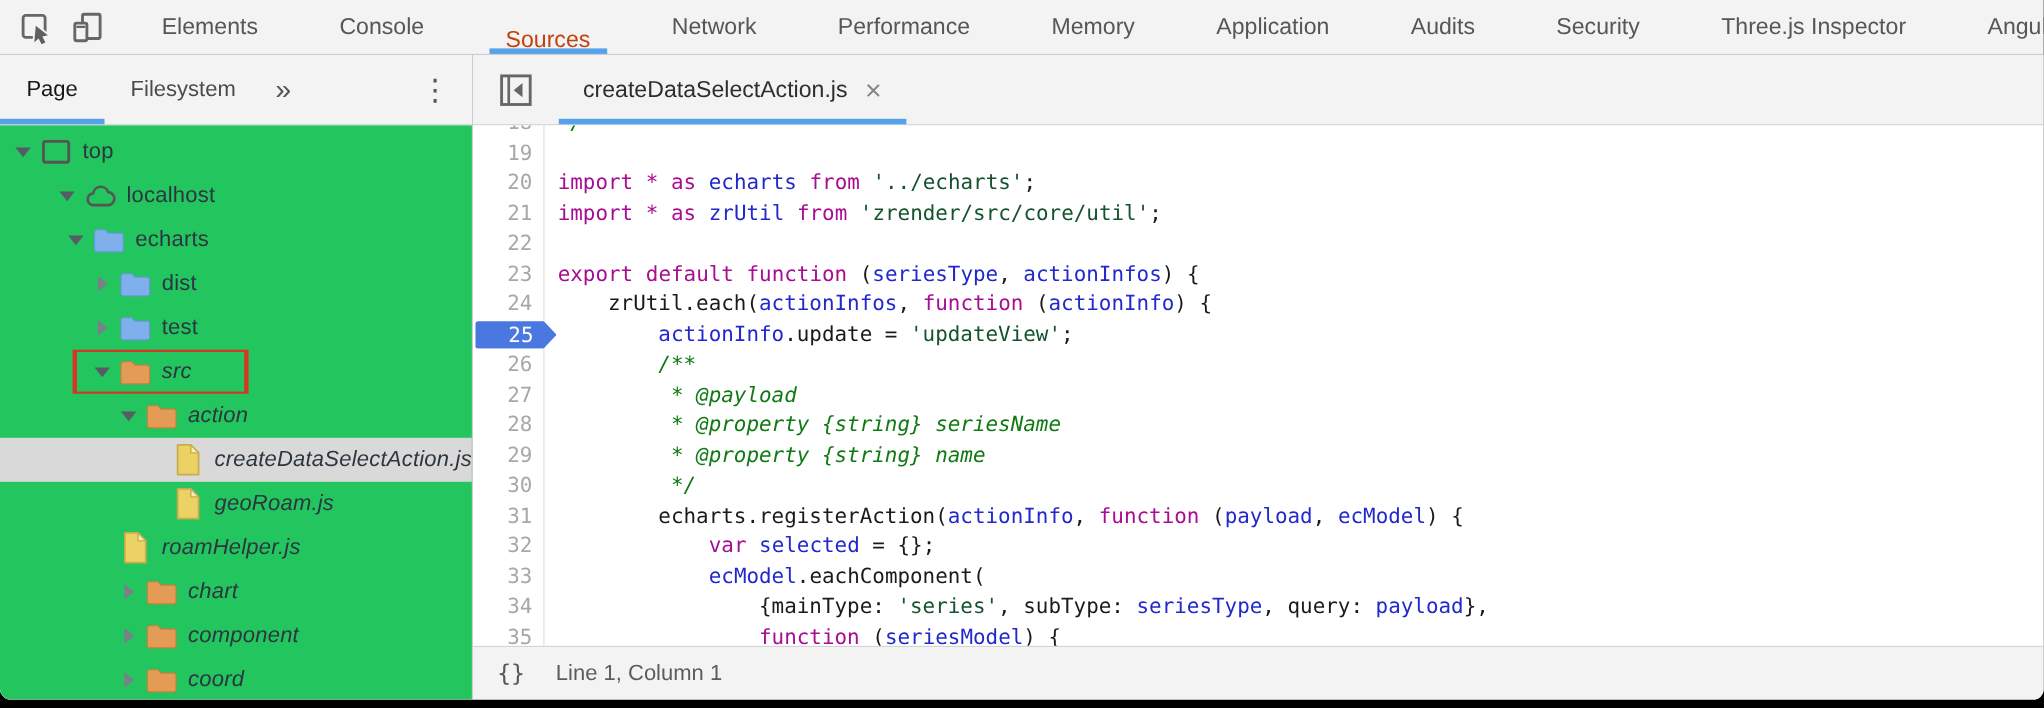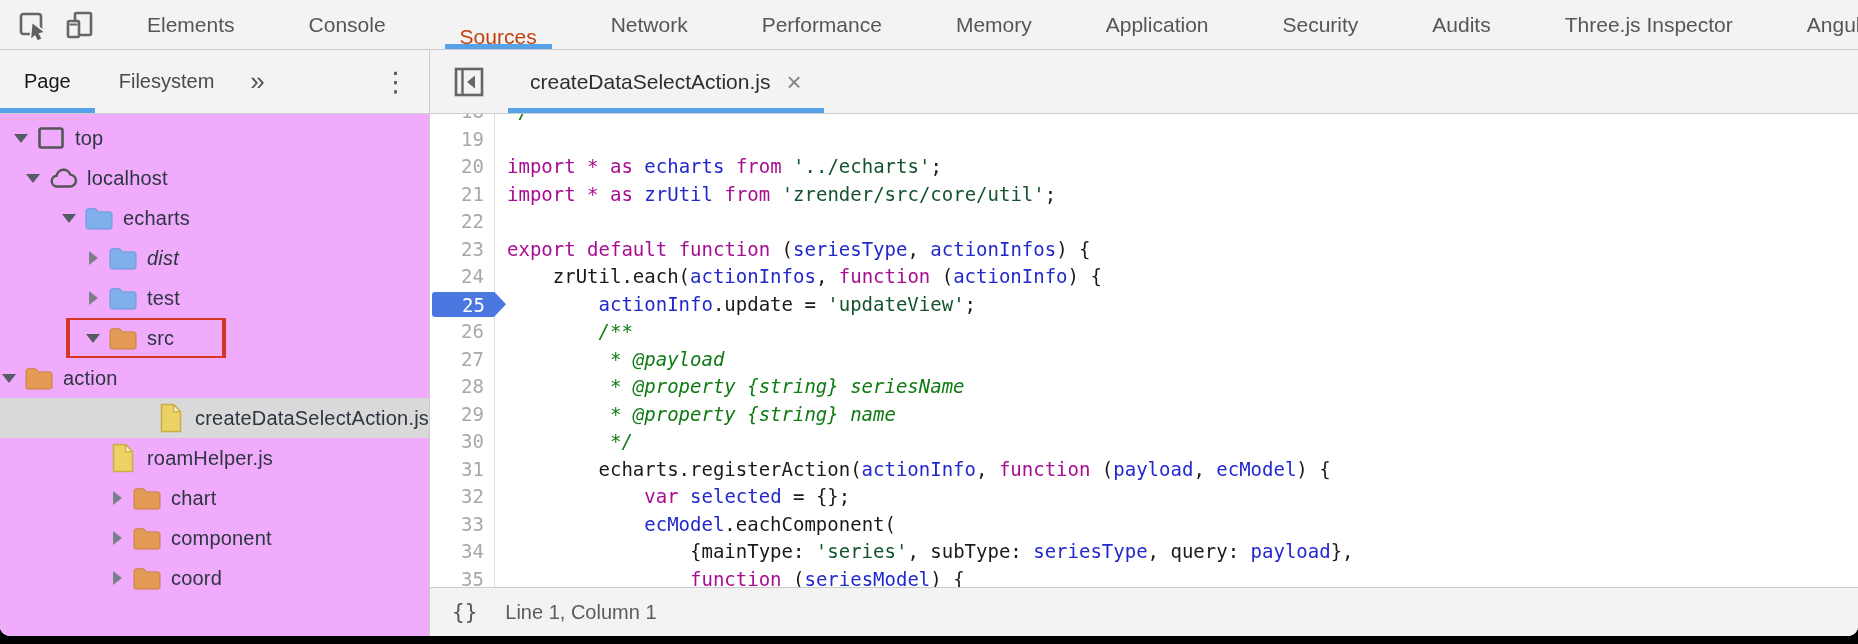--- a/index.html
+++ b/index.html
@@ -32,33 +32,33 @@
                display:flex; align-items:stretch; }
   .sb-tab { display:flex; align-items:center; padding:0 24px; font-size:20px; color:#4a4a4a;
             position:relative; cursor:pointer; }
   .sb-tab.active { color:#161616; }
   .sb-tab.active::after { content:""; position:absolute; left:0; right:0; bottom:0;
             height:5px; background:#55a1ea; }
   .sb-chevron { display:flex; align-items:center; font-size:26px; color:#555; padding:0 12px; cursor:pointer; }
   .sb-menu { margin-left:auto; display:flex; align-items:center; padding:0 20px; font-size:27px;
              color:#555; cursor:pointer; letter-spacing:0; }
 
-  .tree { flex:1; overflow:hidden; padding-top:4px; background:#f0abfc; }
+  .tree { flex:1; overflow:hidden; padding-top:4px; background:#22c55e; }
   .tree-row { height:40px; display:flex; align-items:center; font-size:20px; color:#2c3540;
               white-space:nowrap; overflow:hidden; position:relative; cursor:pointer; letter-spacing:.2px; }
   .tree-row.selected { background:#d9d9d9; }
   .tw-arrow { flex:0 0 18px; width:18px; display:flex; justify-content:center; }
   .arr-down { width:0; height:0; border-left:7px solid transparent; border-right:7px solid transparent;
               border-top:9px solid #565c63; }
   .arr-right { width:0; height:0; border-top:7px solid transparent; border-bottom:7px solid transparent;
                border-left:9px solid #7a8087; }
   .tw-icon { flex:0 0 30px; width:30px; height:30px; margin:0 9px 0 6px;
              display:flex; align-items:center; justify-content:center; }
   .tw-icon svg { display:block; }
-  .tw-label.italic { }
+  .tw-label.italic { font-style:italic; }
   .red-box { position:absolute; left:66px; top:-2px; width:160px; height:44px;
              border:4px solid #d53724; z-index:3; pointer-events:none; }
 
   
   .editor { flex:1; min-width:0; display:flex; flex-direction:column; background:#fff; }
   .tabbar { flex:0 0 64px; background:#f3f3f3; border-bottom:1px solid #ccc;
             display:flex; align-items:stretch; }
   .nav-toggle { width:78px; display:flex; align-items:center; justify-content:center; cursor:pointer; }
   .file-tab { display:flex; align-items:center; gap:16px; padding:0 22px; position:relative;
               font-size:21px; color:#2e2e2e; cursor:pointer; }
@@ -113,22 +113,22 @@
       </div>
       <div class="tb-sep"></div>
       <div class="tb-tabs">
           <div class="tb-tab">Elements</div>
           <div class="tb-tab">Console</div>
           <div class="tb-tab active">Sources</div>
           <div class="tb-tab">Network</div>
           <div class="tb-tab">Performance</div>
           <div class="tb-tab">Memory</div>
           <div class="tb-tab">Application</div>
+          <div class="tb-tab">Audits</div>
           <div class="tb-tab">Security</div>
-          <div class="tb-tab">Audits</div>
           <div class="tb-tab">Three.js Inspector</div>
           <div class="tb-tab">AngularJS</div>
         </div>
     </div>
 
     <div class="main">
 
       <div class="sidebar">
         <div class="sb-header">
           <div style="display:flex;align-items:stretch;">
@@ -143,21 +143,21 @@
               <span class="tw-arrow">
                 <span class="arr-down"></span>
               </span>
               <span class="tw-icon">
                 <svg width="28" height="26" viewBox="0 0 28 26">
                   <rect x="2.5" y="3.5" width="23" height="19" rx="2" fill="none" stroke="#555" stroke-width="2.6"></rect>
                 </svg>
               </span>
               <span class="tw-label">top</span>
             </div>
-            <div class="tree-row" style="padding-left: 24px;">
+            <div class="tree-row" style="padding-left: 52px;">
               <span class="tw-arrow">
                 <span class="arr-down"></span>
               </span>
               <span class="tw-icon">
                 <svg width="30" height="24" viewBox="0 0 30 24">
                   <path d="M8.2 20.5 a5.4 5.4 0 0 1 .5 -10.7 a7 7 0 0 1 13.6 -1.2 a5.2 5.2 0 0 1 -0.6 11.9 z" fill="none" stroke="#555" stroke-width="2.4" stroke-linejoin="round"></path>
                 </svg>
               </span>
               <span class="tw-label">localhost</span>
             </div>
@@ -165,21 +165,21 @@
               <span class="tw-arrow">
                 <span class="arr-down"></span>
               </span>
               <span class="tw-icon">
                 <svg width="30" height="26" viewBox="0 0 30 26">
                   <path d="M2 6 a2.2 2.2 0 0 1 2.2 -2.2 h7.4 l3 3.1 h11.2 A2.2 2.2 0 0 1 28 9.1 v12.7 a2.2 2.2 0 0 1 -2.2 2.2 H4.2 A2.2 2.2 0 0 1 2 21.8 z" fill="#7fb0ec" stroke="#6698d8" stroke-width="1"></path>
                 </svg>
               </span>
               <span class="tw-label">echarts</span>
             </div>
-            <div class="tree-row" style="padding-left: 84px; font-style: italic;">
+            <div class="tree-row" style="padding-left: 84px;">
               <span class="tw-arrow">
                 <span class="arr-right"></span>
               </span>
               <span class="tw-icon">
                 <svg width="30" height="26" viewBox="0 0 30 26">
                   <path d="M2 6 a2.2 2.2 0 0 1 2.2 -2.2 h7.4 l3 3.1 h11.2 A2.2 2.2 0 0 1 28 9.1 v12.7 a2.2 2.2 0 0 1 -2.2 2.2 H4.2 A2.2 2.2 0 0 1 2 21.8 z" fill="#7fb0ec" stroke="#6698d8" stroke-width="1"></path>
                 </svg>
               </span>
               <span class="tw-label">dist</span>
             </div>
@@ -199,40 +199,50 @@
                 <span class="arr-down"></span>
               </span>
               <span class="tw-icon">
                 <svg width="30" height="26" viewBox="0 0 30 26">
                   <path d="M2 6 a2.2 2.2 0 0 1 2.2 -2.2 h7.4 l3 3.1 h11.2 A2.2 2.2 0 0 1 28 9.1 v12.7 a2.2 2.2 0 0 1 -2.2 2.2 H4.2 A2.2 2.2 0 0 1 2 21.8 z" fill="#e49b55" stroke="#c9803b" stroke-width="1"></path>
                 </svg>
               </span>
               <span class="tw-label italic">src</span>
               <div class="red-box"></div>
             </div>
-            <div class="tree-row" style="">
+            <div class="tree-row" style="padding-left: 108px;">
               <span class="tw-arrow">
                 <span class="arr-down"></span>
               </span>
               <span class="tw-icon">
                 <svg width="30" height="26" viewBox="0 0 30 26">
                   <path d="M2 6 a2.2 2.2 0 0 1 2.2 -2.2 h7.4 l3 3.1 h11.2 A2.2 2.2 0 0 1 28 9.1 v12.7 a2.2 2.2 0 0 1 -2.2 2.2 H4.2 A2.2 2.2 0 0 1 2 21.8 z" fill="#e49b55" stroke="#c9803b" stroke-width="1"></path>
                 </svg>
               </span>
               <span class="tw-label italic">action</span>
             </div>
             <div class="tree-row selected" style="padding-left: 132px;">
               <span class="tw-arrow"></span>
               <span class="tw-icon">
                 <svg width="24" height="30" viewBox="0 0 24 30">
                   <path d="M2.5 1.5 h12 l7 7.2 v19.8 h-19 z" fill="#ecd165" stroke="#c8ae4a" stroke-width="1.6" stroke-linejoin="round"></path>
                   <path d="M14.5 1.5 l7 7.2 h-7 z" fill="#f8f0c0" stroke="#c8ae4a" stroke-width="1.3" stroke-linejoin="round"></path>
                 </svg>
               </span>
               <span class="tw-label italic">createDataSelectAction.js</span>
+            </div>
+            <div class="tree-row" style="padding-left: 132px;">
+              <span class="tw-arrow"></span>
+              <span class="tw-icon">
+                <svg width="24" height="30" viewBox="0 0 24 30">
+                  <path d="M2.5 1.5 h12 l7 7.2 v19.8 h-19 z" fill="#ecd165" stroke="#c8ae4a" stroke-width="1.6" stroke-linejoin="round"></path>
+                  <path d="M14.5 1.5 l7 7.2 h-7 z" fill="#f8f0c0" stroke="#c8ae4a" stroke-width="1.3" stroke-linejoin="round"></path>
+                </svg>
+              </span>
+              <span class="tw-label italic">geoRoam.js</span>
             </div>
             <div class="tree-row" style="padding-left: 84px;">
               <span class="tw-arrow"></span>
               <span class="tw-icon">
                 <svg width="24" height="30" viewBox="0 0 24 30">
                   <path d="M2.5 1.5 h12 l7 7.2 v19.8 h-19 z" fill="#ecd165" stroke="#c8ae4a" stroke-width="1.6" stroke-linejoin="round"></path>
                   <path d="M14.5 1.5 l7 7.2 h-7 z" fill="#f8f0c0" stroke="#c8ae4a" stroke-width="1.3" stroke-linejoin="round"></path>
                 </svg>
               </span>
               <span class="tw-label italic">roamHelper.js</span>

